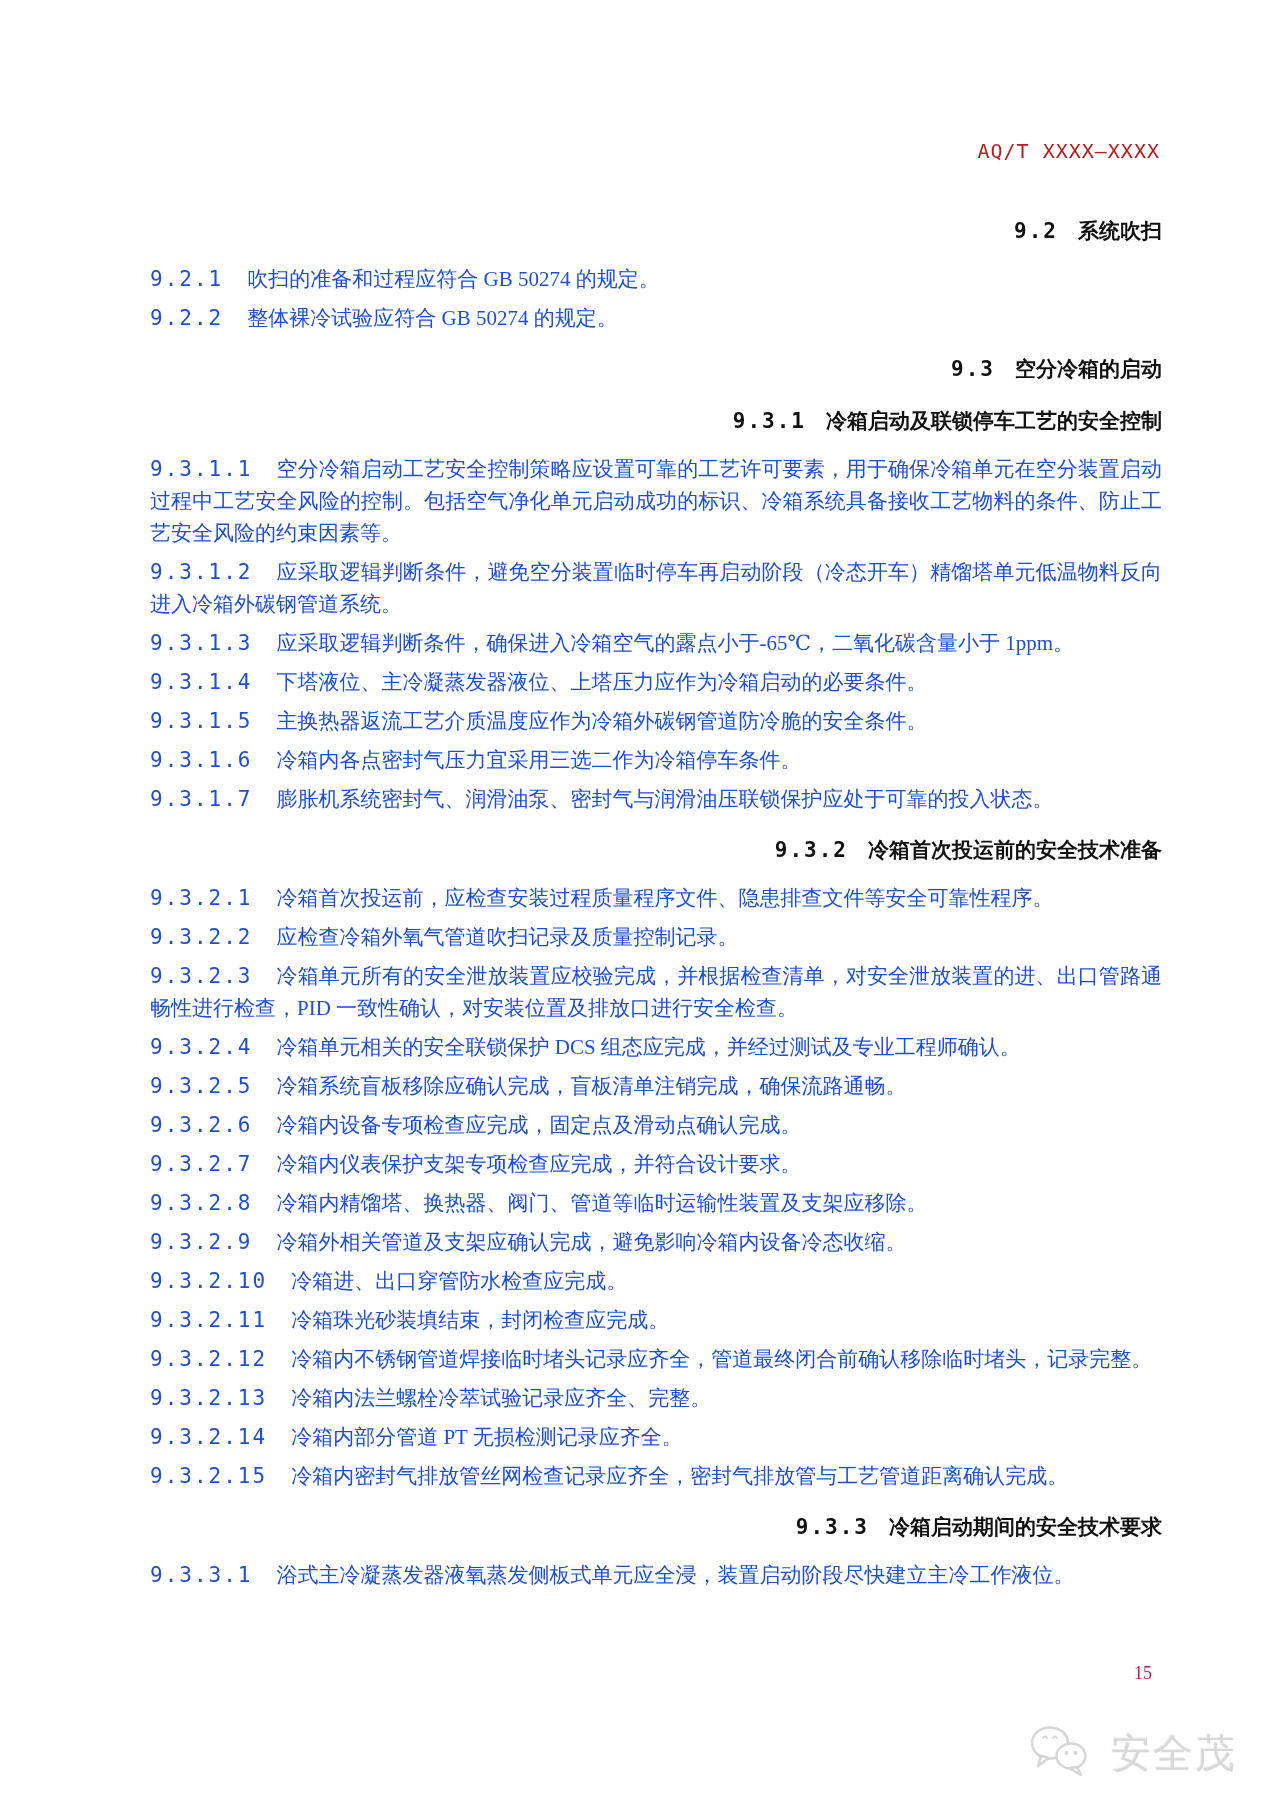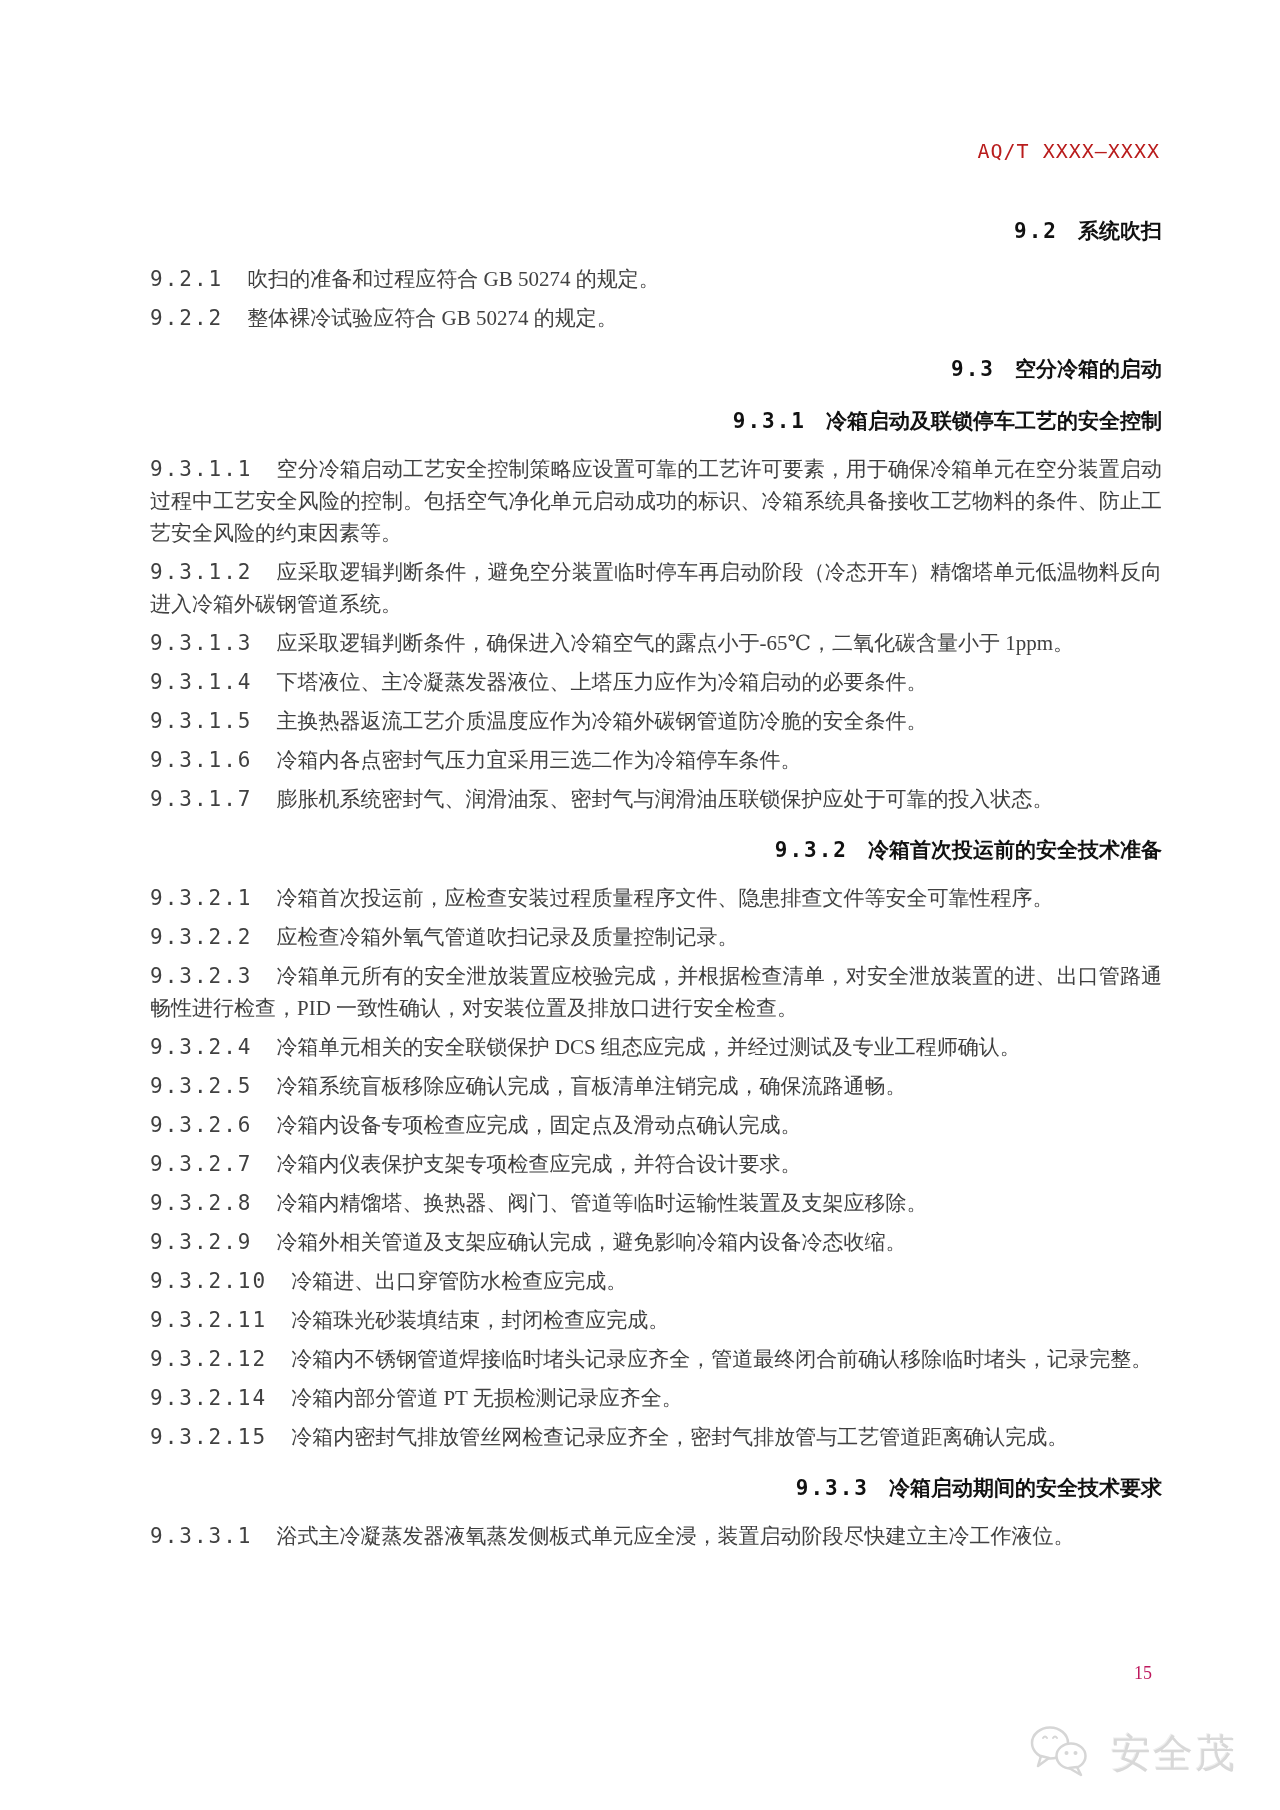--- a/index.html
+++ b/index.html
@@ -27,21 +27,21 @@
     left:150px;
     top:0;
     width:1012px;
     padding-top:196px;
   }
   .clause{
     font-size:21px;
     line-height:32px;
     margin:0 0 7px 0;
     text-align:justify;
-    color:#404040;
+    color:#1d4ed8;
   }
   .heading{
     font-family:"Liberation Sans","DejaVu Sans",sans-serif;
     font-weight:700;
     font-size:21px;
     line-height:33px;
     margin:18px 0 15px 0;
     color:#111;
     text-align:right;
   }
@@ -136,20 +136,21 @@
     <p class="clause"><span class="num">9.3.2.8</span><span>冷箱内精馏塔、换热器、阀门、管道等临时运输性装置及支架应移除。</span></p>
 
     <p class="clause"><span class="num">9.3.2.9</span><span>冷箱外相关管道及支架应确认完成，避免影响冷箱内设备冷态收缩。</span></p>
 
     <p class="clause"><span class="num">9.3.2.10</span><span>冷箱进、出口穿管防水检查应完成。</span></p>
 
     <p class="clause"><span class="num">9.3.2.11</span><span>冷箱珠光砂装填结束，封闭检查应完成。</span></p>
 
     <p class="clause"><span class="num">9.3.2.12</span><span>冷箱内不锈钢管道焊接临时堵头记录应齐全，管道最终闭合前确认移除临时堵头，记录完整。</span></p>
 
+    <p class="clause"><span class="num">9.3.2.13</span><span>冷箱内法兰螺栓冷萃试验记录应齐全、完整。</span></p>
 
     <p class="clause"><span class="num">9.3.2.14</span><span>冷箱内部分管道 PT 无损检测记录应齐全。</span></p>
 
     <p class="clause"><span class="num">9.3.2.15</span><span>冷箱内密封气排放管丝网检查记录应齐全，密封气排放管与工艺管道距离确认完成。</span></p>
 
     <div class="heading"><span class="num">9.3.3</span><span>冷箱启动期间的安全技术要求</span></div>
 
     <p class="clause"><span class="num">9.3.3.1</span><span>浴式主冷凝蒸发器液氧蒸发侧板式单元应全浸，装置启动阶段尽快建立主冷工作液位。</span></p>
 
   </div>

